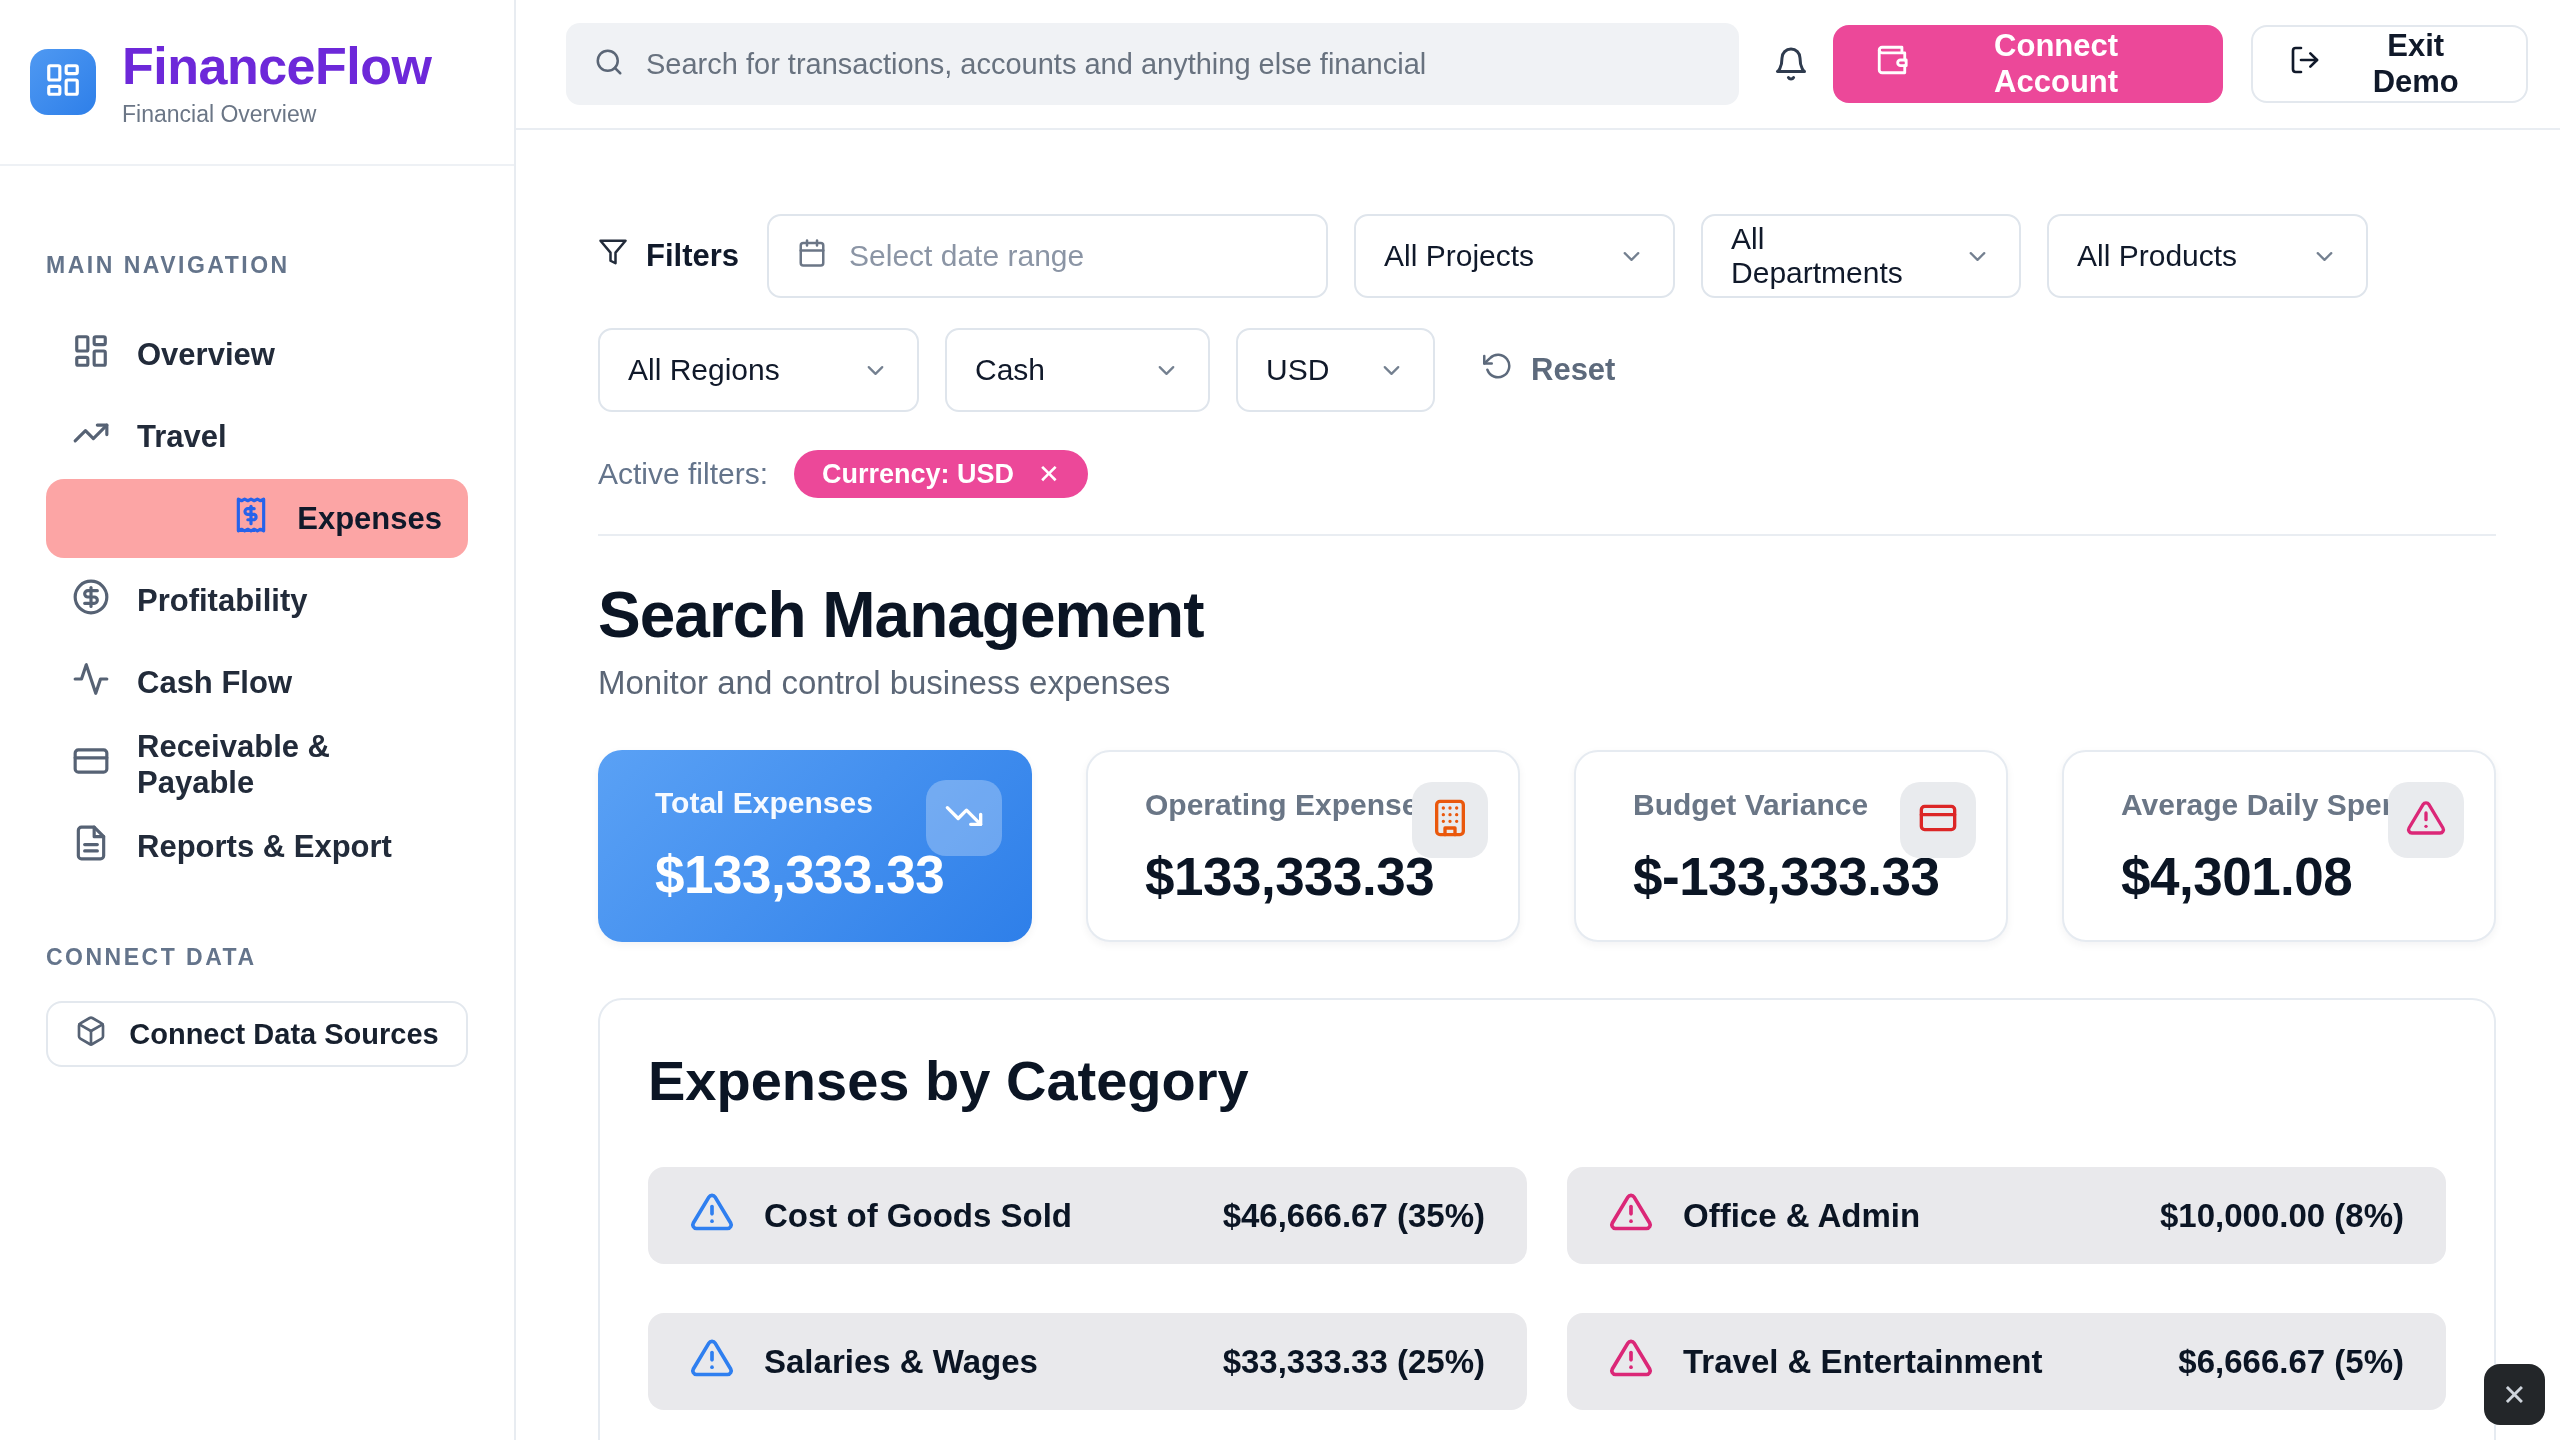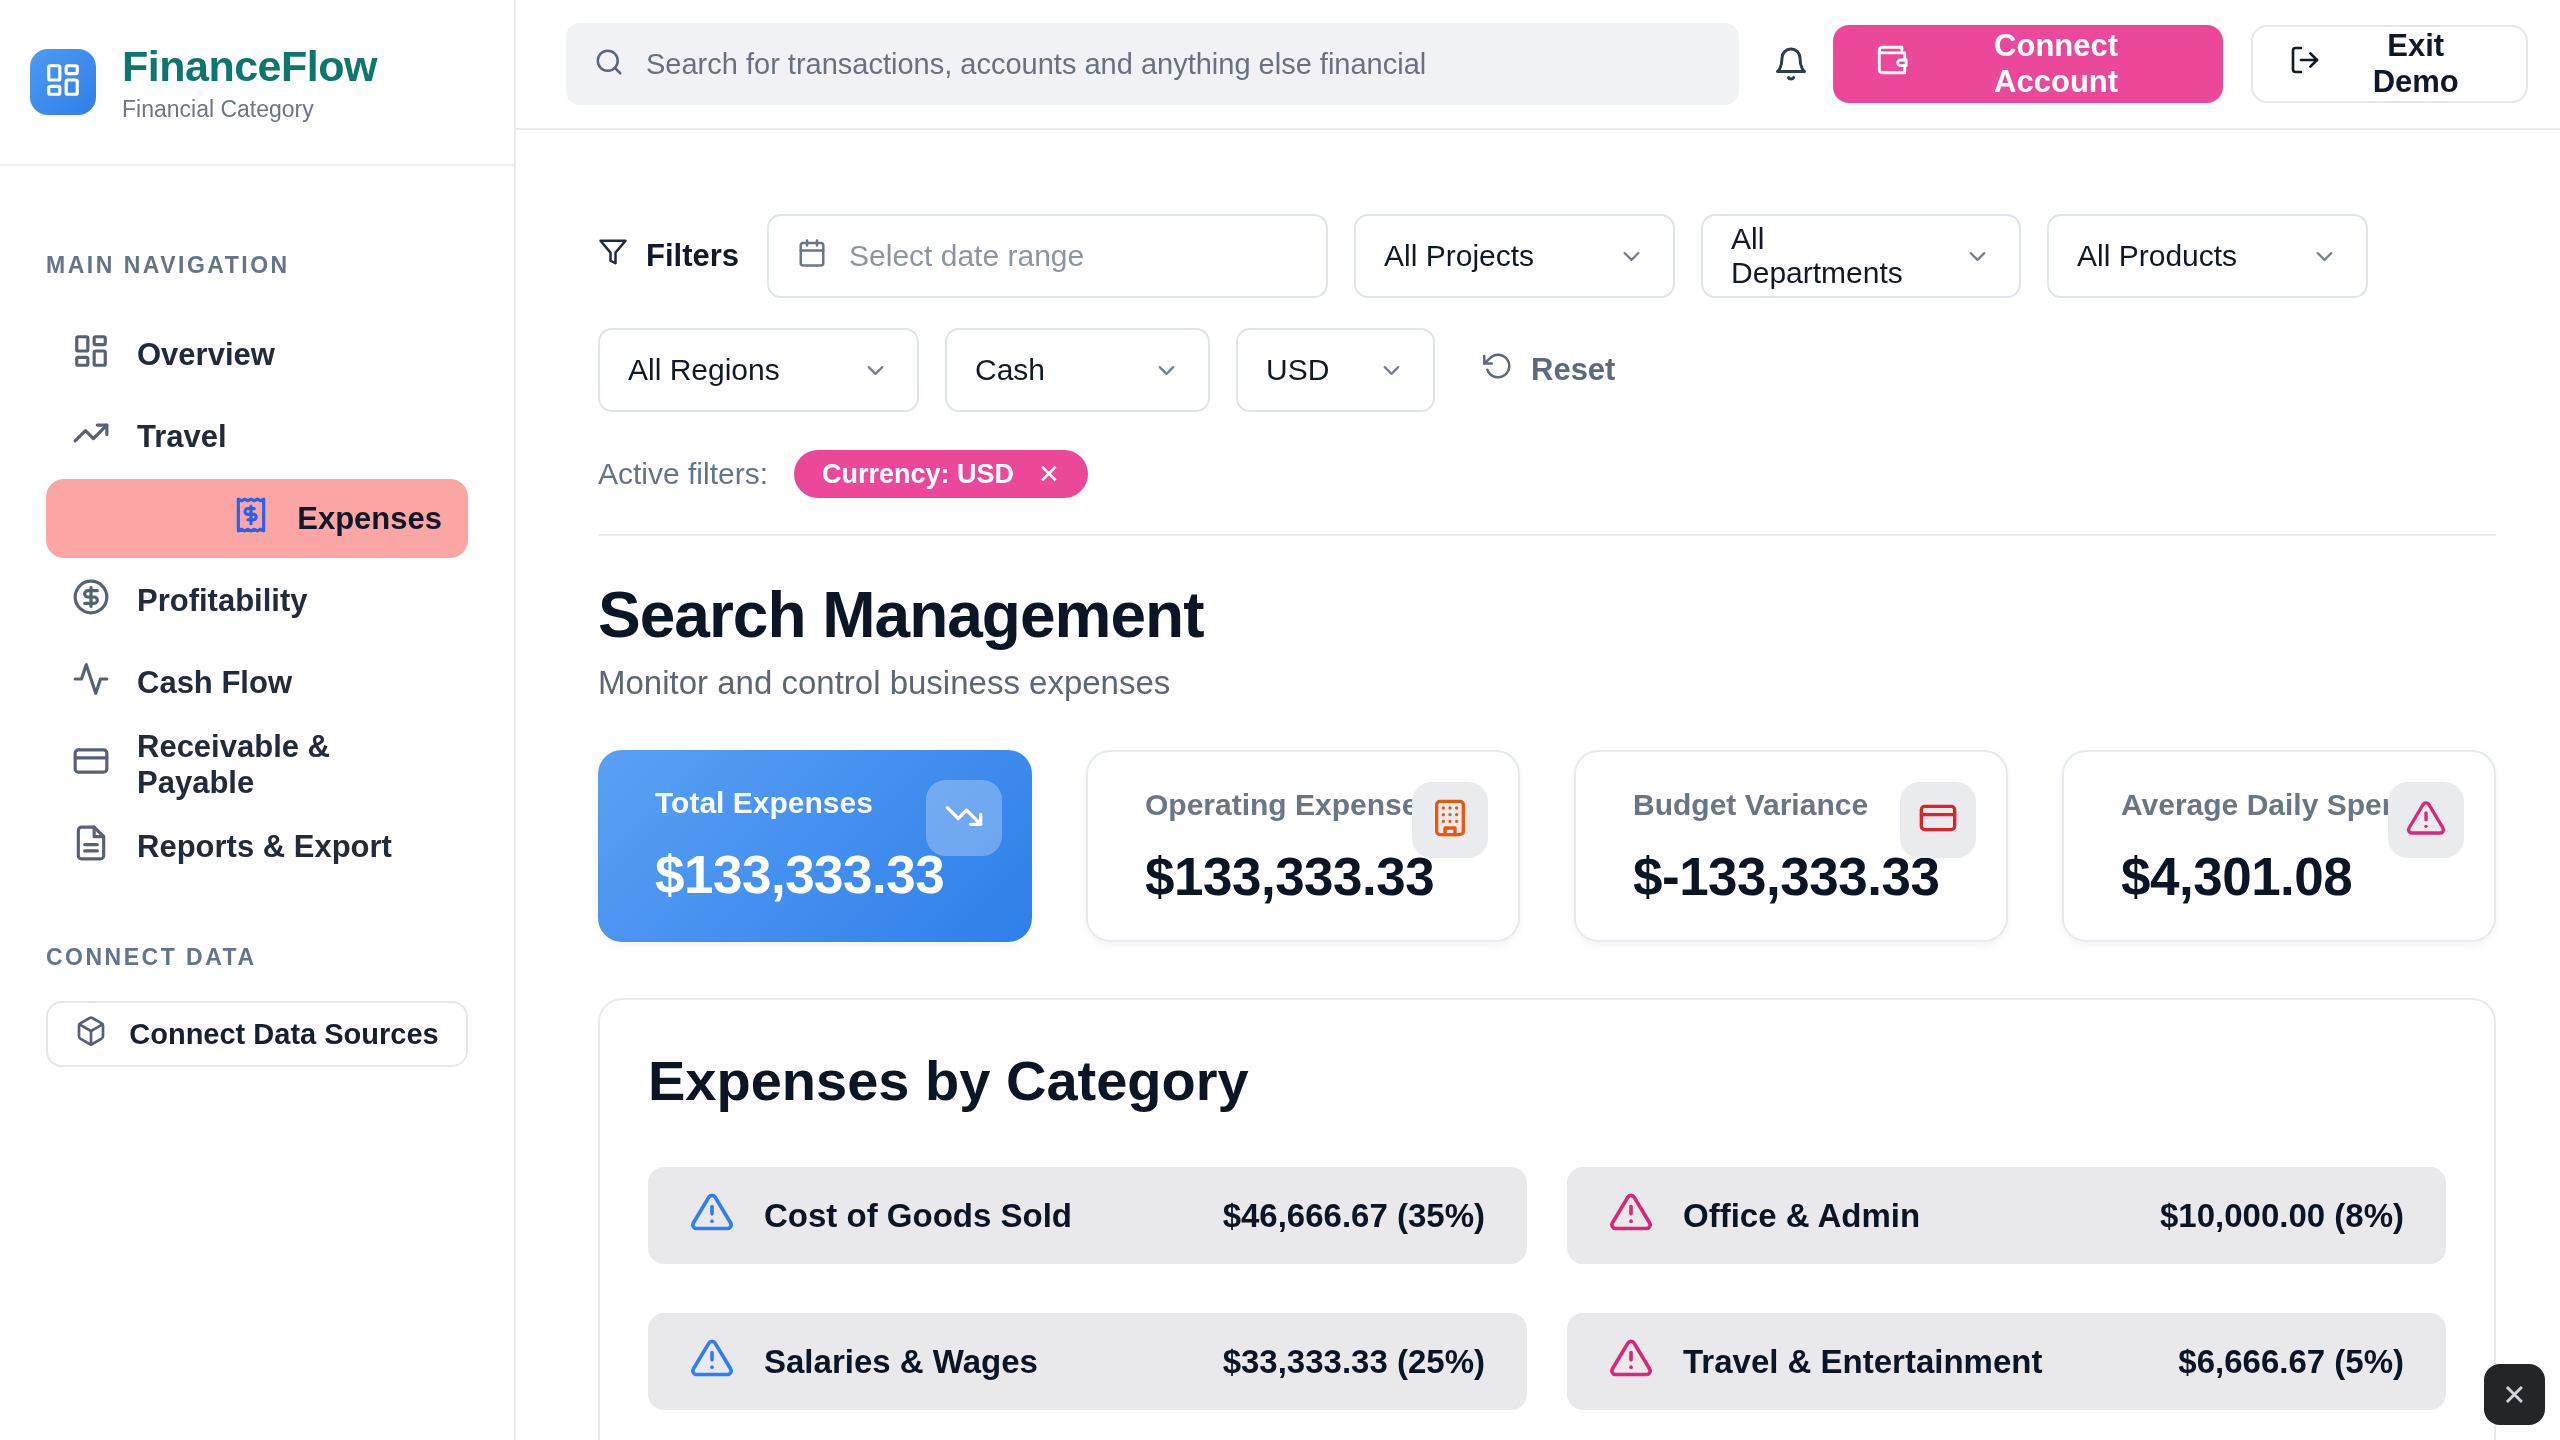--- a/index.html
+++ b/index.html
@@ -10,21 +10,21 @@
 
   
   .sidebar { position:absolute; left:0; top:0; width:516px; height:1440px; background:#fff;
              border-right:2px solid #e8ecf1; }
   .logo-row { height:166px; border-bottom:2px solid #eef1f5; display:flex; align-items:center;
               padding:0 30px; gap:26px; }
   .logo-tile { width:66px; height:66px; border-radius:18px; flex:none;
                background:linear-gradient(135deg,#4f99f2,#2e7fe9); display:flex; align-items:center;
                justify-content:center; color:#fff; }
   .logo-tile svg { width:38px; height:38px; }
-  .brand-name { font-size:43px; font-weight:800; color:#0f766e; letter-spacing:-0.5px; }
+  .brand-name { font-size:52px; font-weight:800; color:#6d28d9; letter-spacing:-0.5px; }
   .brand-tag { font-size:23px; color:#6b7686; margin-top:5px; }
 
   .nav { padding:0 46px; }
   .nav-section { margin-top:86px; font-size:23px; font-weight:700; letter-spacing:2.5px; color:#64748b; }
   .nav-items { margin-top:36px; display:flex; flex-direction:column; gap:3px; }
   .nav-item { height:79px; border-radius:18px; display:flex; align-items:center; gap:27px;
               padding:0 26px; font-size:31px; font-weight:600; color:#222b3a; cursor:pointer; }
   .nav-item svg { width:38px; height:38px; color:#566274; flex:none; }
   .nav-item.active { background:#fca5a5; font-weight:700; color:#10192a;justify-content:flex-end; }
   .nav-item.active svg { color:#2563eb; }
@@ -122,21 +122,21 @@
     <div class="logo-tile">
       <span><svg viewBox="0 0 24 24" width="38" height="38">
             <rect x="3" y="3" width="7" height="9" rx="1"></rect>
             <rect x="14" y="3" width="7" height="5" rx="1"></rect>
             <rect x="14" y="12" width="7" height="9" rx="1"></rect>
             <rect x="3" y="16" width="7" height="5" rx="1"></rect>
           </svg></span>
     </div>
     <div>
       <div class="brand-name">FinanceFlow</div>
-      <div class="brand-tag">Financial Category</div>
+      <div class="brand-tag">Financial Overview</div>
     </div>
   </div>
 
   <nav class="nav">
     <div class="nav-section">MAIN NAVIGATION</div>
     <div class="nav-items">
       <div class="nav-item">
         <span><svg viewBox="0 0 24 24" width="38" height="38">
               <rect x="3" y="3" width="7" height="9" rx="1"></rect>
               <rect x="14" y="3" width="7" height="5" rx="1"></rect>

